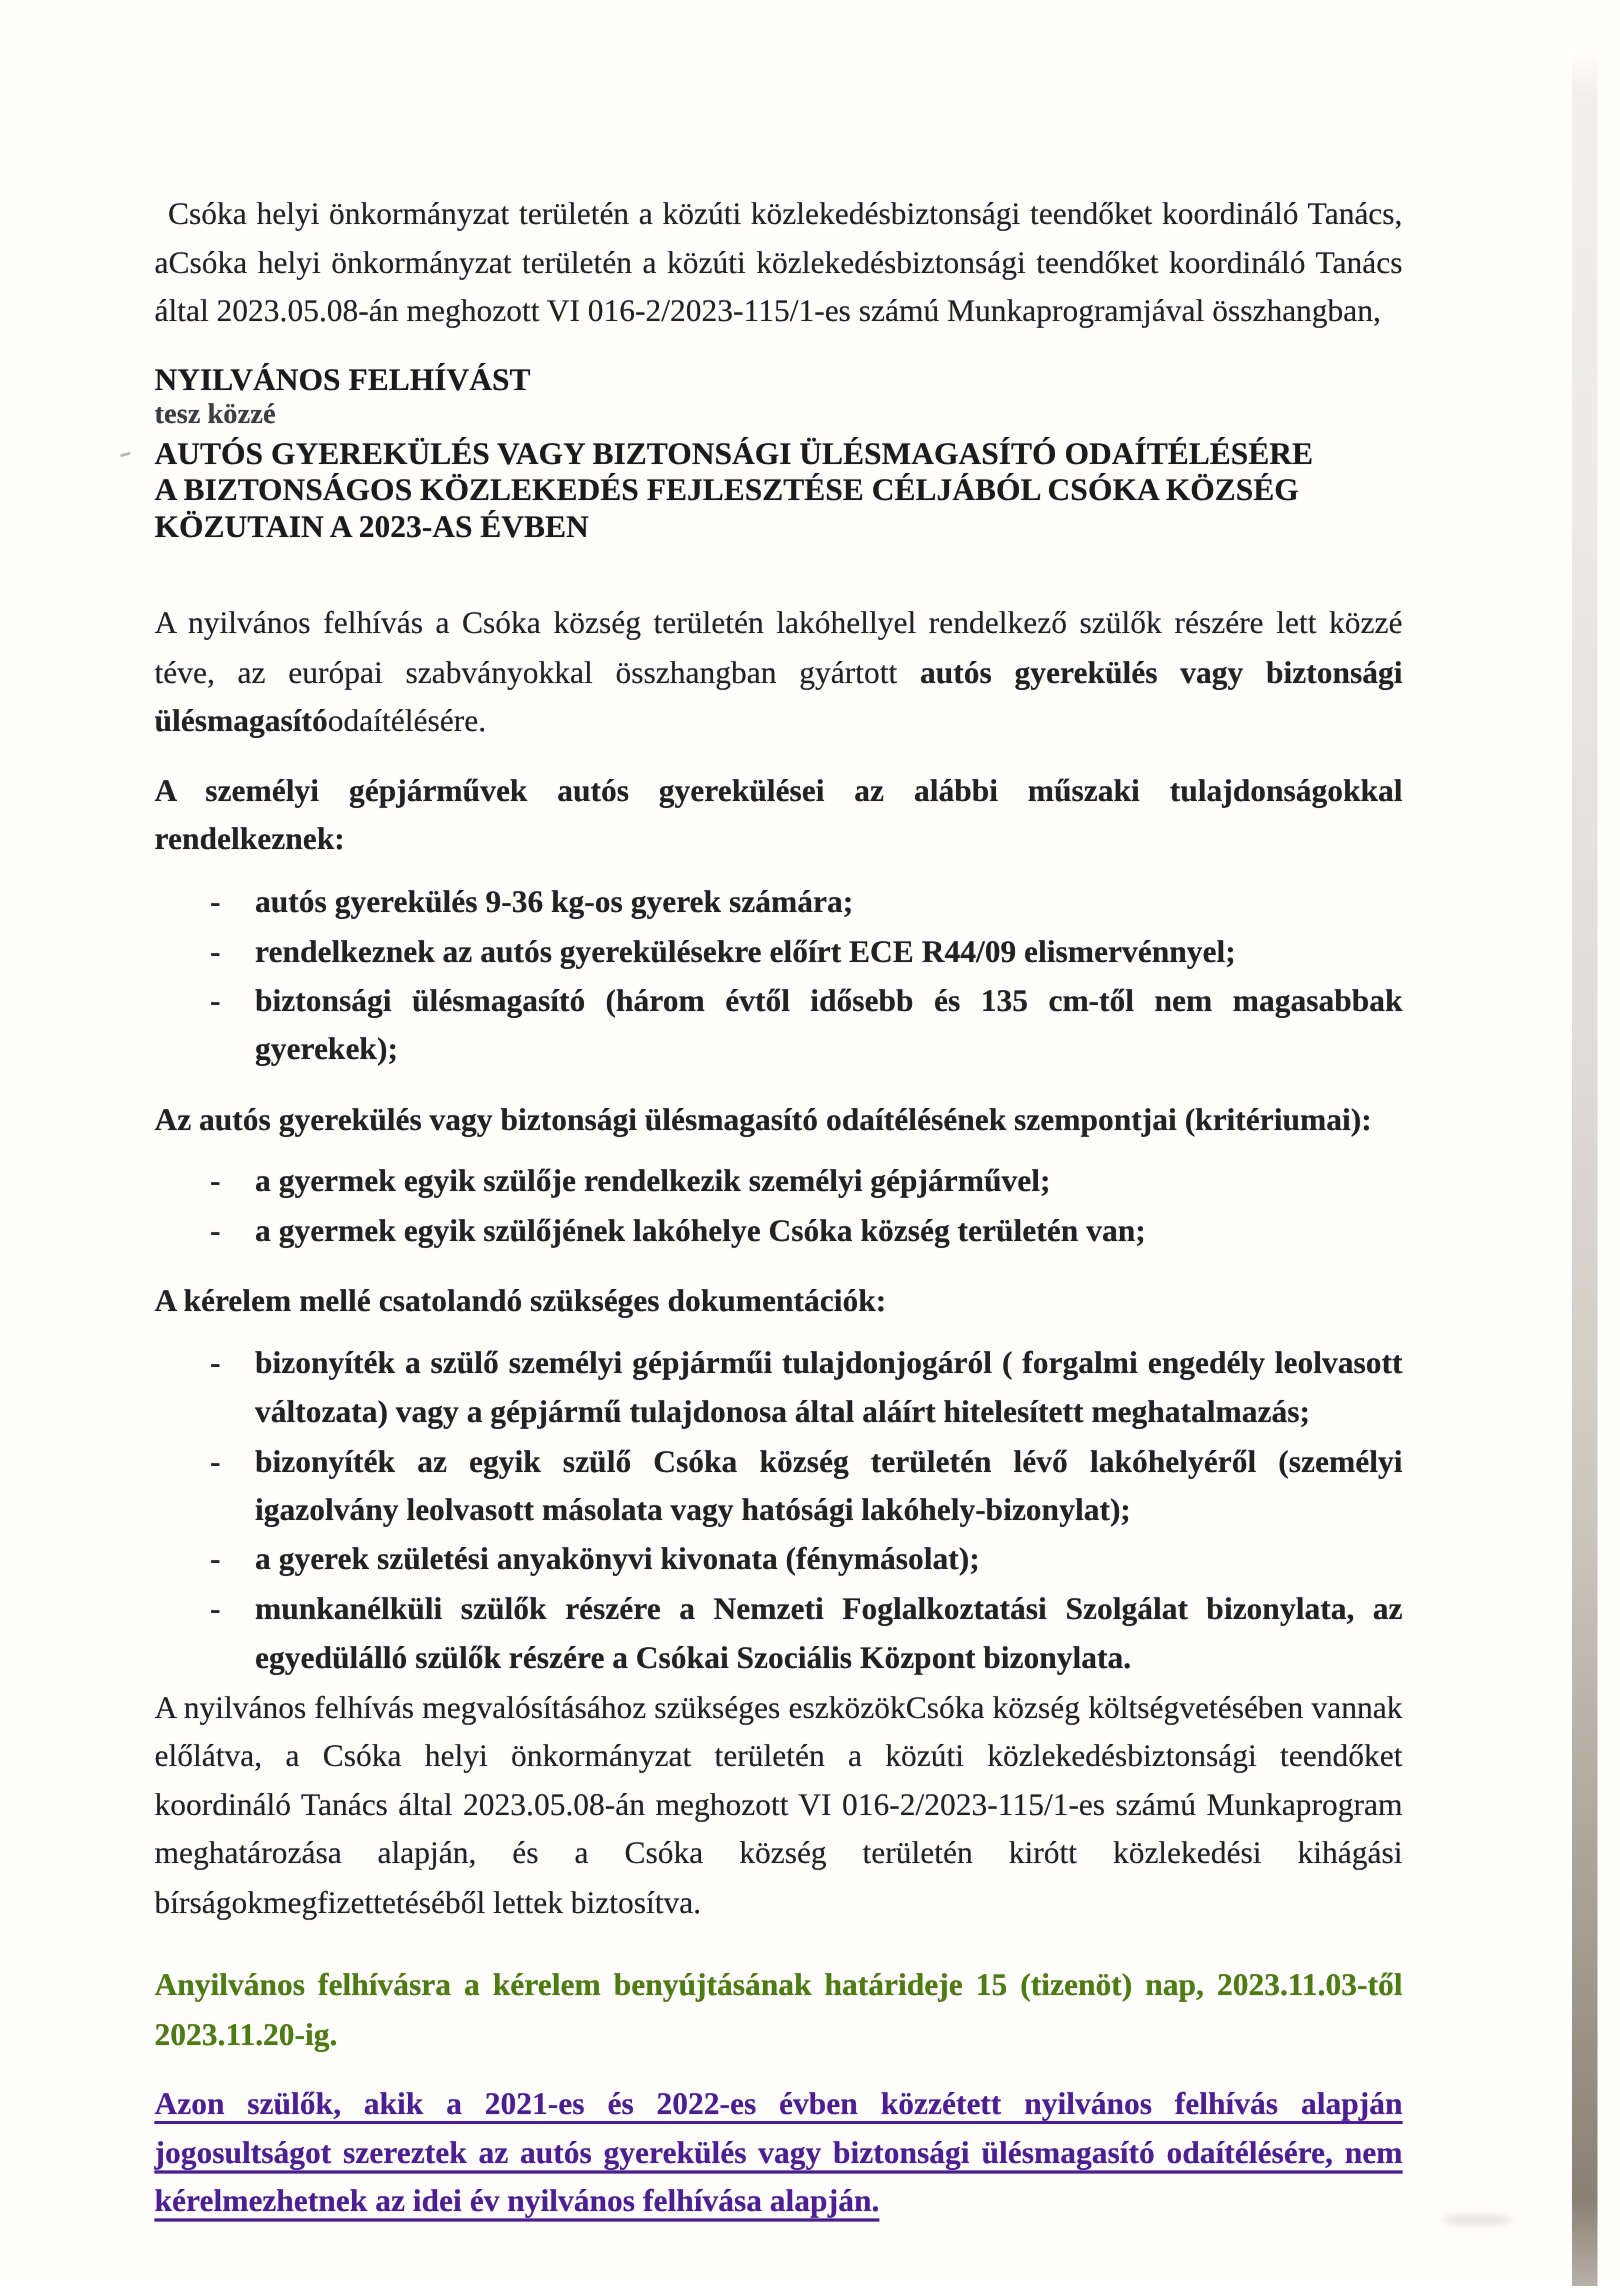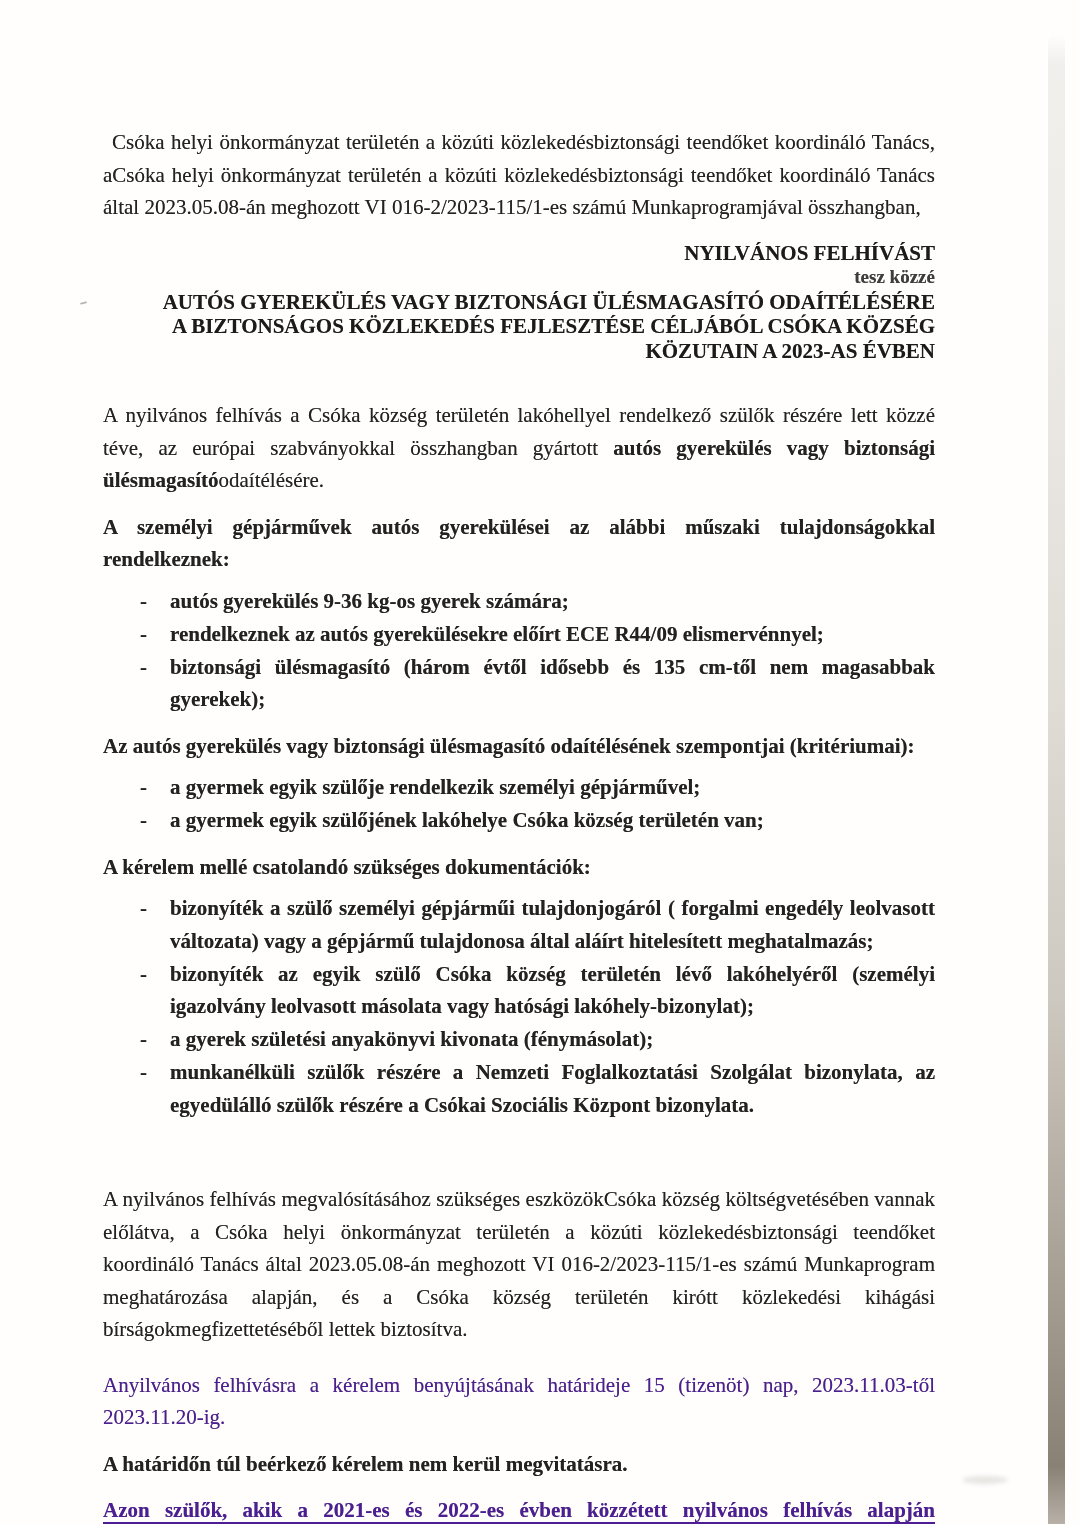--- a/index.html
+++ b/index.html
@@ -23,25 +23,25 @@
     width: 832px;
     font-size: 21px;
     line-height: 32.5px;
     text-shadow: 0 0 0.6px rgba(40,40,40,0.55);
   }
   p { margin: 0; }
   .para { text-align: justify; margin-bottom: 4px; }
   .indent-first { text-indent: 9px; }
   .gap-sm { margin-top: 14px; font-weight: bold; }
   .gap-md { margin-top: 36px; }
-  .gap-xl { margin-top: 62px; }
+  .gap-xl { }
   .bold { font-weight: bold; }
   .title-block {
     margin-top: 17px;
-    text-align: right;
+    text-align: left;
     font-weight: bold;
     line-height: 24.5px;
     color: #1b1b1b;
   }
   .title-line { display: block; }
   .title-sub {
     font-size: 19px;
     color: #3d3d3d;
     filter: blur(0.35px);
   }
@@ -55,23 +55,23 @@
     padding-left: 67px;
     text-align: justify;
     margin-bottom: 0.5px;
   }
   .doc-list .marker {
     position: absolute;
     left: 37px;
     top: 0;
   }
   .deadline {
-    font-weight: normal;
+    font-weight: bold;
     text-align: justify;
-    color: #4c1d95;
+    color: #4d7c0f;
     margin-top: 23px;
   }
   .exclusion {
     font-weight: bold;
     text-align: justify;
     text-decoration: underline;
     text-decoration-thickness: 2px;
     text-underline-offset: 5px;
     color: #4c1d95;
   }
@@ -195,18 +195,17 @@
       <li>
         <span class="marker">-</span>
         <span>munkanélküli szülők részére a Nemzeti Foglalkoztatási Szolgálat bizonylata, az egyedülálló szülők részére a Csókai Szociális Központ bizonylata.</span>
       </li>
     </ul>
 
     <p class="para gap-xl">A nyilvános felhívás megvalósításához szükséges eszközökCsóka község költségvetésében vannak előlátva, a Csóka helyi önkormányzat területén a közúti közlekedésbiztonsági teendőket koordináló Tanács által 2023.05.08-án meghozott VI 016-2/2023-115/1-es számú  Munkaprogram meghatározása alapján, és a Csóka község területén kirótt közlekedési kihágási bírságokmegfizettetéséből lettek biztosítva.</p>
 
     <p class="deadline gap-sm">Anyilvános felhívásra a kérelem benyújtásának határideje 15 (tizenöt) nap, 2023.11.03-től 2023.11.20-ig.</p>
 
-    <p class="para gap-sm">A határidőn túl beérkező kérelem nem kerül megvitatásra.</p>
 
     <p class="exclusion gap-sm">Azon szülők, akik a 2021-es és 2022-es évben közzétett nyilvános felhívás alapján jogosultságot szereztek az autós gyerekülés vagy biztonsági ülésmagasító odaítélésére, nem kérelmezhetnek az idei év nyilvános felhívása alapján.</p>
 
   </div>
 </div>
 
 </body></html>

